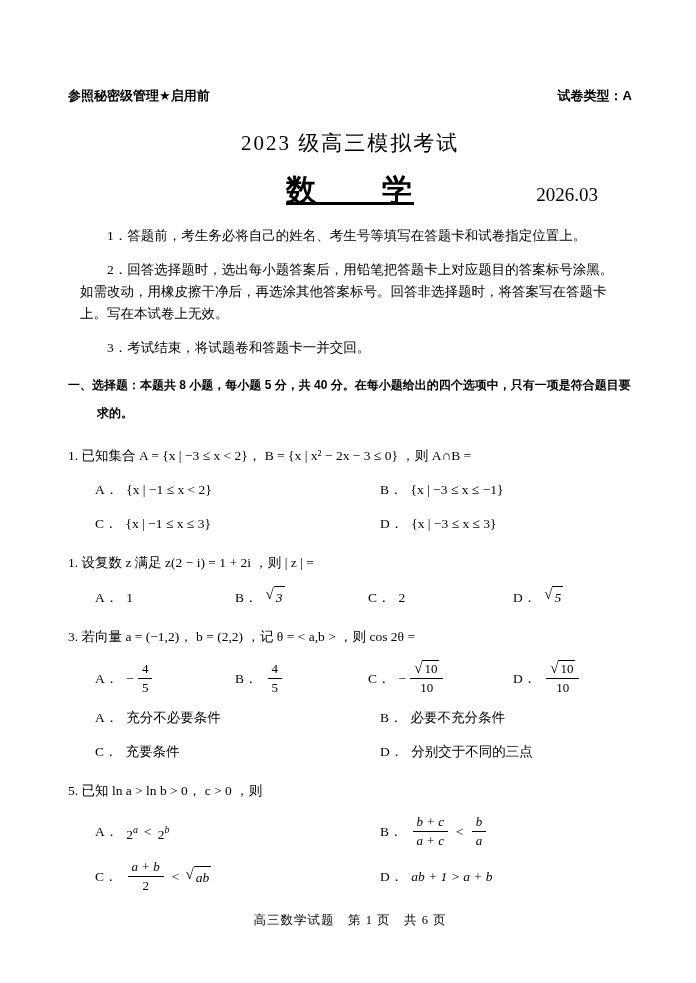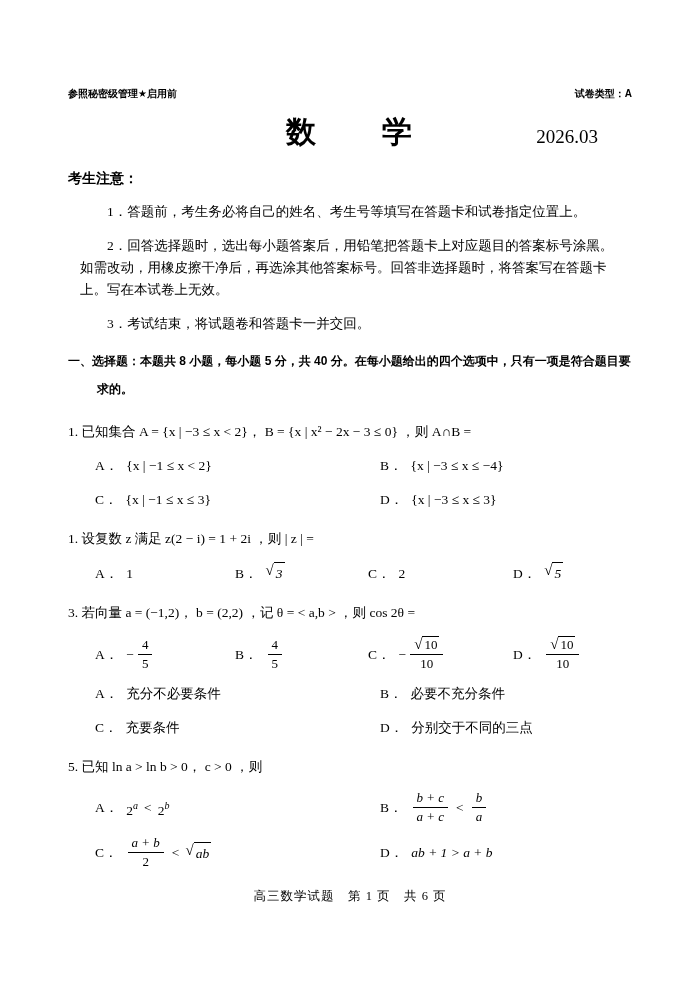--- a/index.html
+++ b/index.html
@@ -3,25 +3,25 @@
 <meta charset="utf-8">
 <style>
   html,body{margin:0;padding:0;background:#e8e8e8;}
   .page{
     width:696px;height:983px;background:#fff;box-sizing:border-box;
     padding:86px 64px 0 68px;color:#000;
     font-family:"Liberation Serif","DejaVu Serif",serif;
     font-size:13.5px;line-height:1.5;position:relative;margin:0 auto;
   }
   .header-row{display:flex;justify-content:space-between;align-items:center;
-    font-family:"Liberation Sans","DejaVu Sans",sans-serif;font-weight:bold;font-size:10px;}
+    font-family:"Liberation Sans","DejaVu Sans",sans-serif;font-weight:bold;font-size:13px;}
   .exam-title{text-align:center;font-size:21px;margin-top:22px;letter-spacing:2px;}
   .subject-row{position:relative;text-align:center;margin-top:8px;height:44px;}
   .subject{font-family:"Liberation Sans","DejaVu Sans",sans-serif;font-weight:bold;
-    font-size:30px;letter-spacing:2px;}
+    font-size:30px;letter-spacing:2px;text-decoration:underline;}
   .date{position:absolute;right:34px;bottom:2px;font-size:19px;}
   .notice{margin-top:14px;}
   .notice-title{font-family:"Liberation Sans","DejaVu Sans",sans-serif;font-weight:bold;font-size:14px;line-height:22px;}
   .notice p{margin:12px;text-indent:2em;line-height:22px;font-size:13.5px;}
   .section-header{font-family:"Liberation Sans","DejaVu Sans",sans-serif;font-weight:bold;
     font-size:12px;line-height:28px;margin-top:12px;padding-left:29px;text-indent:-29px;}
   .question{margin-top:0;}
   .q-stem{margin-top:15px;line-height:27px;padding-left:27px;text-indent:-27px;}
   .opts{display:grid;padding-left:27px;margin-top:10px;row-gap:13px;align-items:center;}
   .opts.two-col{grid-template-columns:285px 1fr;}
@@ -44,45 +44,45 @@
 </head>
 <body>
 
 <div class="page">
 
   <div class="header-row">
     <span>参照秘密级管理★启用前</span>
     <span>试卷类型：A</span>
   </div>
 
+  <div class="exam-title">2023 级高三模拟考试</div>
 
   <div class="subject-row">
     <span class="subject">数　　学</span>
     <span class="date">2026.03</span>
   </div>
 
   <div class="notice">
-    <div class="notice-title">考生注意：</div>
     <p>1．答题前，考生务必将自己的姓名、考生号等填写在答题卡和试卷指定位置上。</p>
     <p>2．回答选择题时，选出每小题答案后，用铅笔把答题卡上对应题目的答案标号涂黑。如需改动，用橡皮擦干净后，再选涂其他答案标号。回答非选择题时，将答案写在答题卡上。写在本试卷上无效。</p>
     <p>3．考试结束，将试题卷和答题卡一并交回。</p>
   </div>
 
   <div class="section-header">一、选择题：本题共 8 小题，每小题 5 分，共 40 分。在每小题给出的四个选项中，只有一项是符合题目要求的。</div>
 
   <div class="question">
     <div class="q-stem">1. 已知集合 A = {x | −3 ≤ x &lt; 2}， B = {x | x² − 2x − 3 ≤ 0} ，则 A∩B =</div>
     <div class="opts two-col">
       <div class="opt">
         <span class="lbl">A．</span>
         <span>{x | −1 ≤ x &lt; 2}</span>
       </div>
       <div class="opt">
         <span class="lbl">B．</span>
-        <span>{x | −3 ≤ x ≤ −4}</span>
+        <span>{x | −3 ≤ x ≤ −1}</span>
       </div>
       <div class="opt">
         <span class="lbl">C．</span>
         <span>{x | −1 ≤ x ≤ 3}</span>
       </div>
       <div class="opt">
         <span class="lbl">D．</span>
         <span>{x | −3 ≤ x ≤ 3}</span>
       </div>
     </div>

